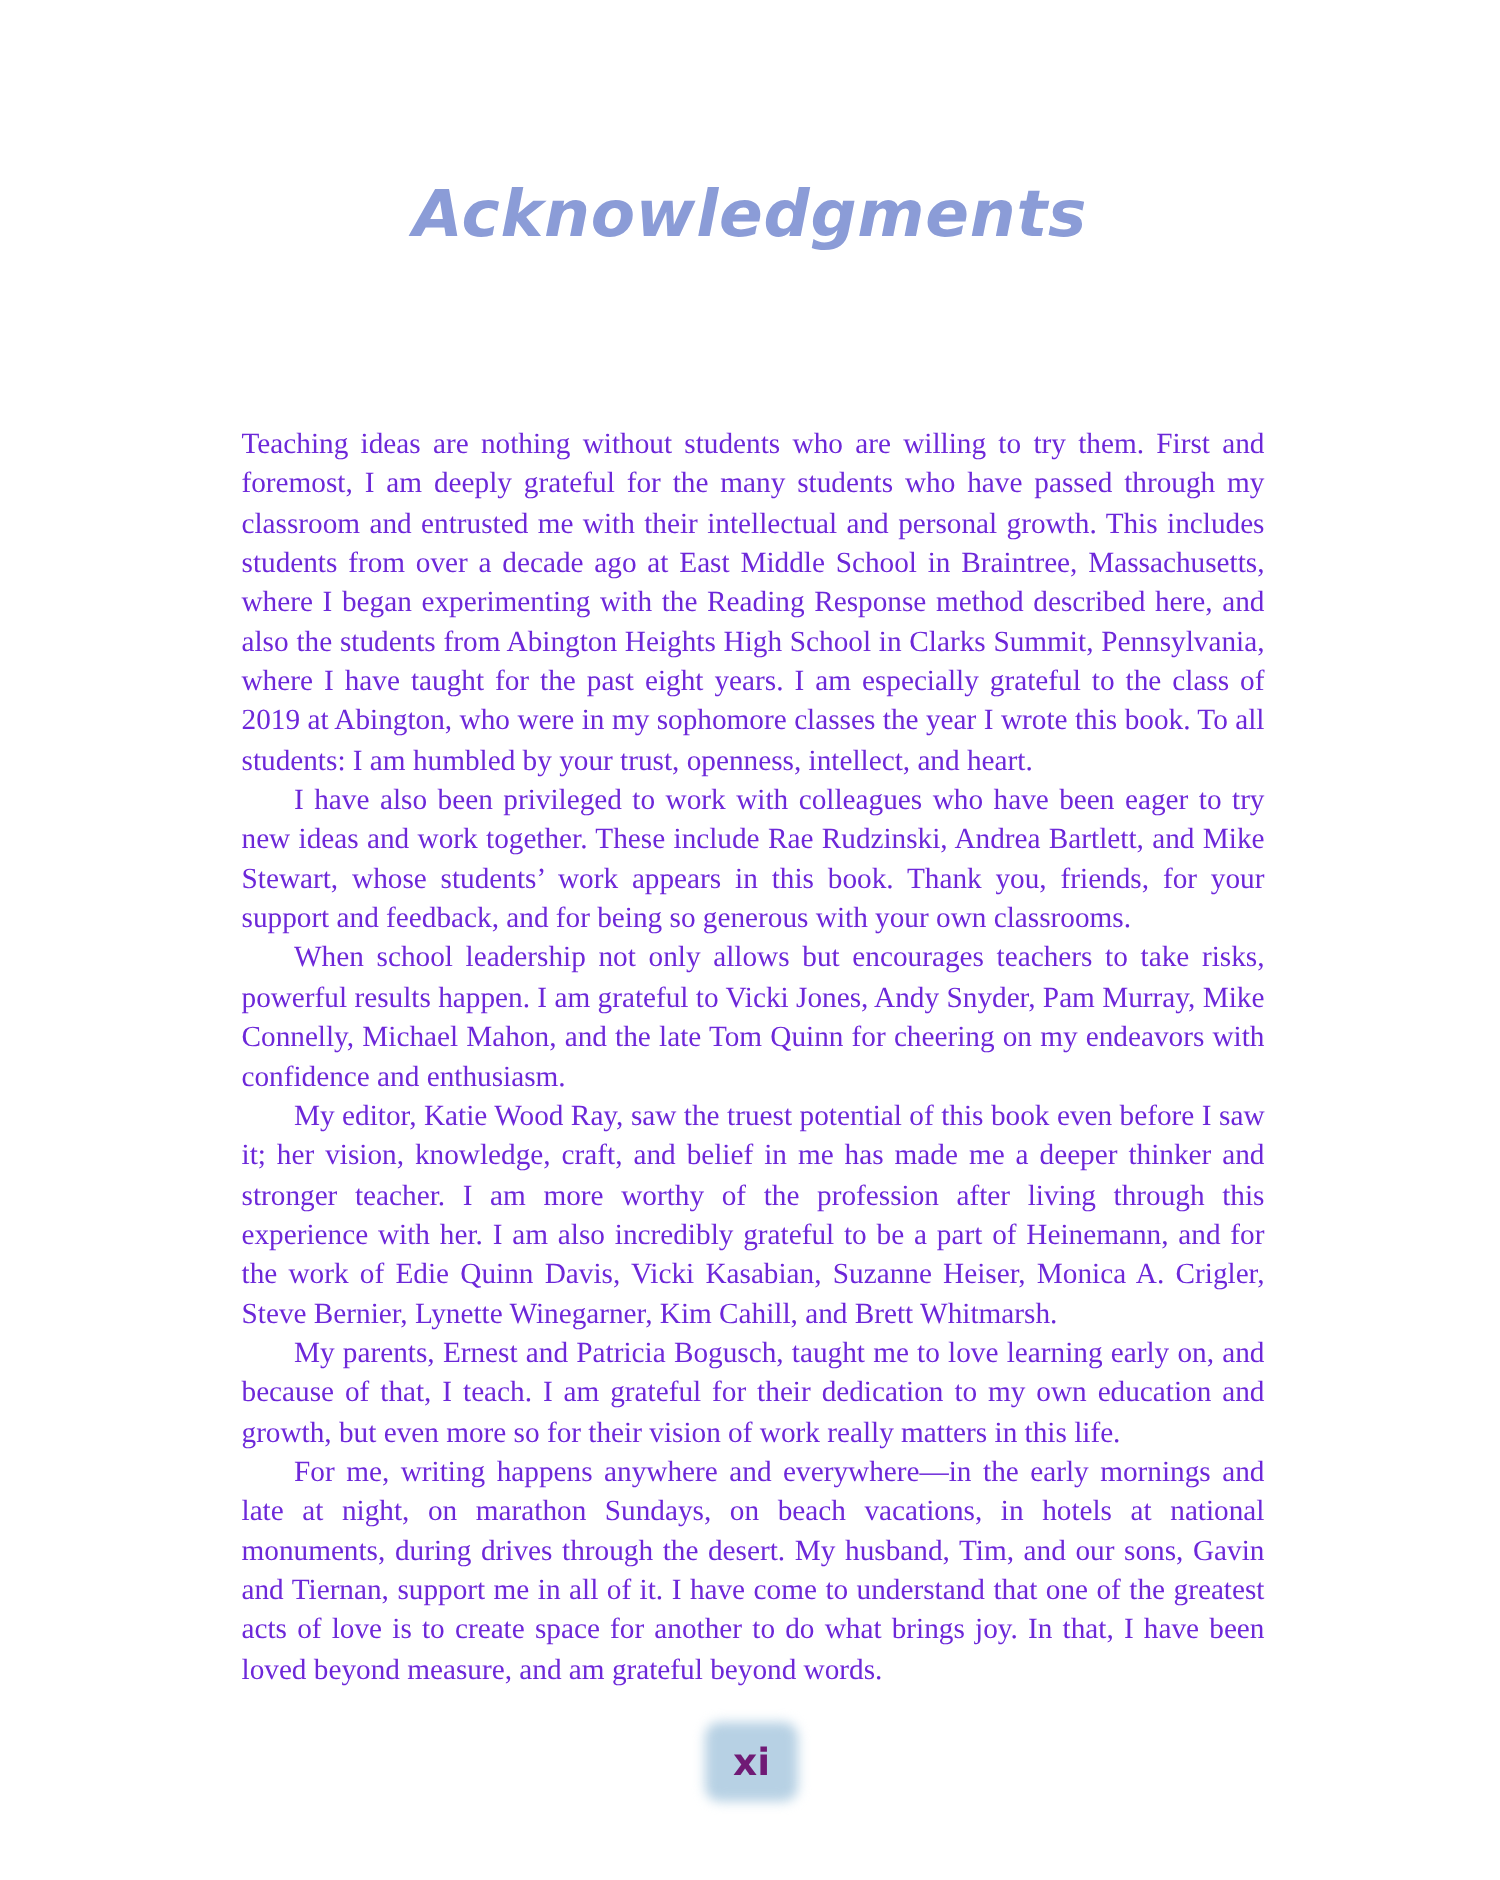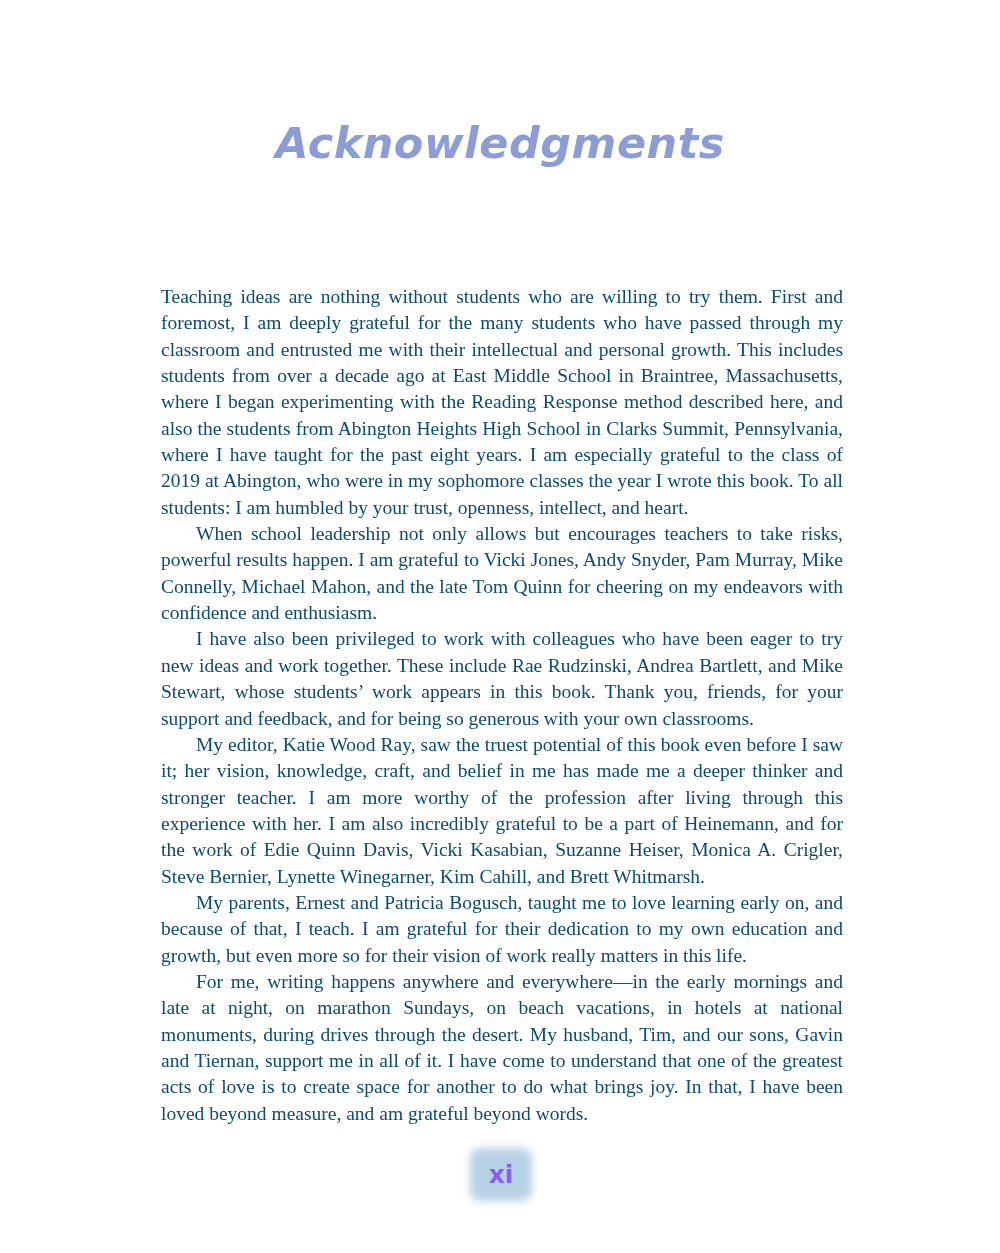--- a/index.html
+++ b/index.html
@@ -27,21 +27,21 @@
     font-weight: 700;
     font-size: 43px;
     letter-spacing: 0.5px;
     color: #8b9cd7;
   }
   .body-text {
     position: absolute;
     top: 284px;
     left: 161px;
     width: 682px;
-    color: #0c4a6e;
+    color: #6d28d9;
     font-size: 19.5px;
     line-height: 26.35px;
     text-align: justify;
     hyphens: auto;
     -webkit-hyphens: auto;
   }
   .body-text p {
     margin: 0;
     padding: 0;
     text-indent: 35px;
@@ -65,35 +65,35 @@
   }
   .badge-label {
     position: absolute;
     inset: 0;
     display: flex;
     align-items: center;
     justify-content: center;
     font-family: "DejaVu Sans", sans-serif;
     font-weight: 700;
     font-size: 25px;
-    color: #8b5cf6;
+    color: #701a75;
     text-align: right;
   }
 </style>
 </head>
 <body>
 
 <div class="page">
 
   <h1 class="page-title">Acknowledgments</h1>
 
   <main class="body-text">
     <p class="first">Teaching ideas are nothing without students who are willing to try them. First and foremost, I am deeply grateful for the many students who have passed through my classroom and entrusted me with their intellectual and personal growth. This includes students from over a decade ago at East Middle School in Braintree, Massachusetts, where I began experimenting with the Reading Response method described here, and also the students from Abington Heights High School in Clarks Summit, Pennsylvania, where I have taught for the past eight years. I am especially grateful to the class of 2019 at Abington, who were in my sophomore classes the year I wrote this book. To all students: I am humbled by your trust, openness, intellect, and heart.</p>
+    <p>I have also been privileged to work with colleagues who have been eager to try new ideas and work together. These include Rae Rudzinski, Andrea Bartlett, and Mike Stewart, whose students’ work appears in this book. Thank you, friends, for your support and feedback, and for being so generous with your own classrooms.</p>
     <p>When school leadership not only allows but encourages teachers to take risks, powerful results happen. I am grateful to Vicki Jones, Andy Snyder, Pam Murray, Mike Connelly, Michael Mahon, and the late Tom Quinn for cheering on my endeavors with confidence and enthusiasm.</p>
-    <p>I have also been privileged to work with colleagues who have been eager to try new ideas and work together. These include Rae Rudzinski, Andrea Bartlett, and Mike Stewart, whose students’ work appears in this book. Thank you, friends, for your support and feedback, and for being so generous with your own classrooms.</p>
     <p>My editor, Katie Wood Ray, saw the truest potential of this book even before I saw it; her vision, knowledge, craft, and belief in me has made me a deeper thinker and stronger teacher. I am more worthy of the profession after living through this experience with her. I am also incredibly grateful to be a part of Heinemann, and for the work of Edie Quinn Davis, Vicki Kasabian, Suzanne Heiser, Monica A. Crigler, Steve Bernier, Lynette Winegarner, Kim Cahill, and Brett Whitmarsh.</p>
     <p>My parents, Ernest and Patricia Bogusch, taught me to love learning early on, and because of that, I teach. I am grateful for their dedication to my own education and growth, but even more so for their vision of work really matters in this life.</p>
     <p>For me, writing happens anywhere and everywhere—in the early mornings and late at night, on marathon Sundays, on beach vacations, in hotels at national monuments, during drives through the desert. My husband, Tim, and our sons, Gavin and Tiernan, support me in all of it. I have come to understand that one of the greatest acts of love is to create space for another to do what brings joy. In that, I have been loved beyond measure, and am grateful beyond words.</p>
   </main>
 
   <div class="page-number-badge">
     <div class="badge-bg"></div>
     <span class="badge-label">xi</span>
   </div>
 

